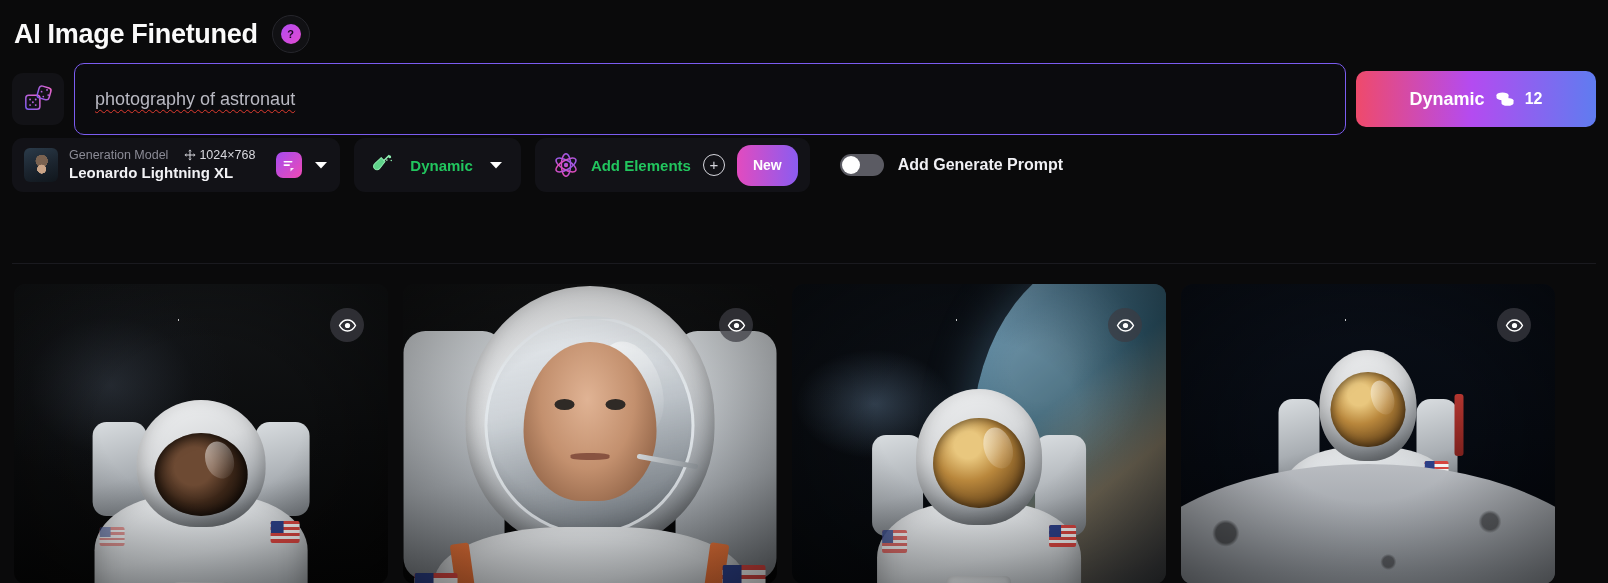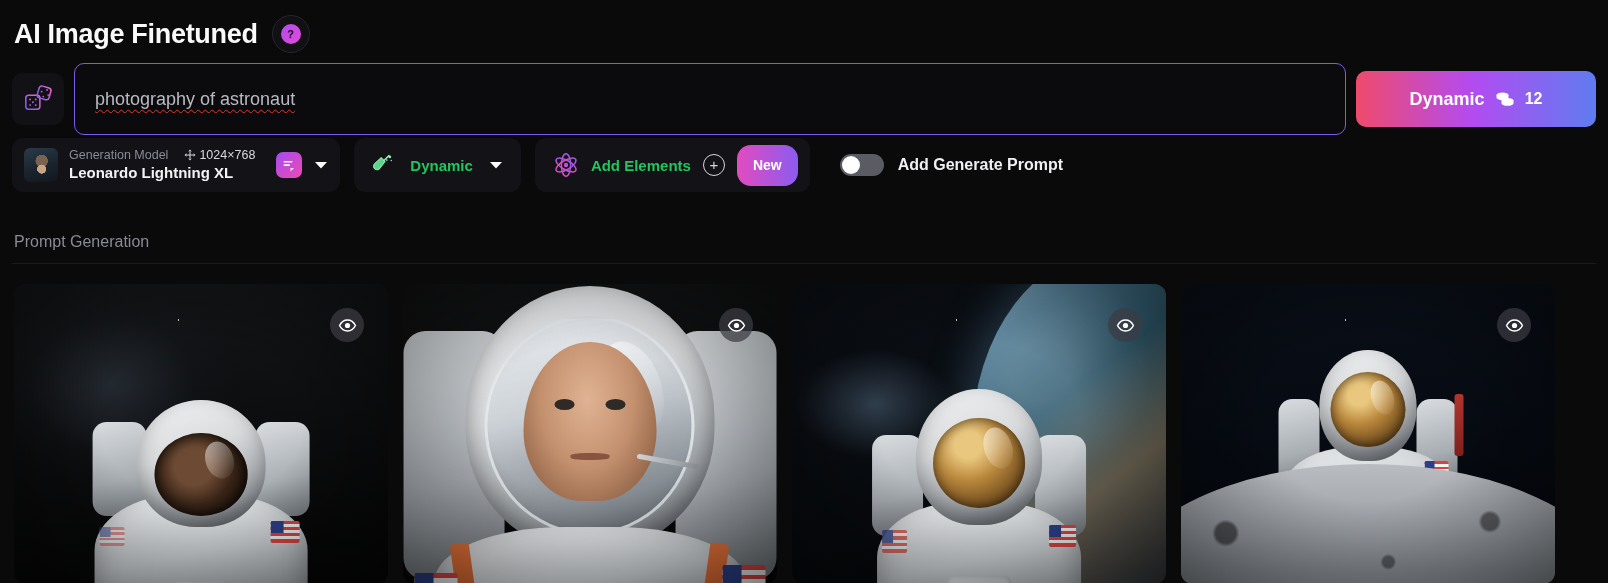--- a/index.html
+++ b/index.html
@@ -517,23 +517,20 @@
 
     <div class="negative-wrap">
       <div class="toggle">
         <div class="toggle-knob"></div>
       </div>
       <span class="negative-label">Add Generate Prompt</span>
     </div>
   </div>
 
   <div class="tabs-row">
-    <div class="tab">
-      <span>Prompt Generation</span>
-    </div>
   </div>
 
   <div class="gallery">
 
     <div class="card w-wide">
       <div class="space-bg" style="background:linear-gradient(175deg,#141618 0%,#0b0c0d 55%,#050505 100%);">
         <div class="stars"></div>
         <div class="nebula"></div>
         <div class="astro" style="bottom:-14%;width:66%;height:92%;">
           <div class="pack" style="left:6%;top:26%;width:22%;height:34%;"></div>

